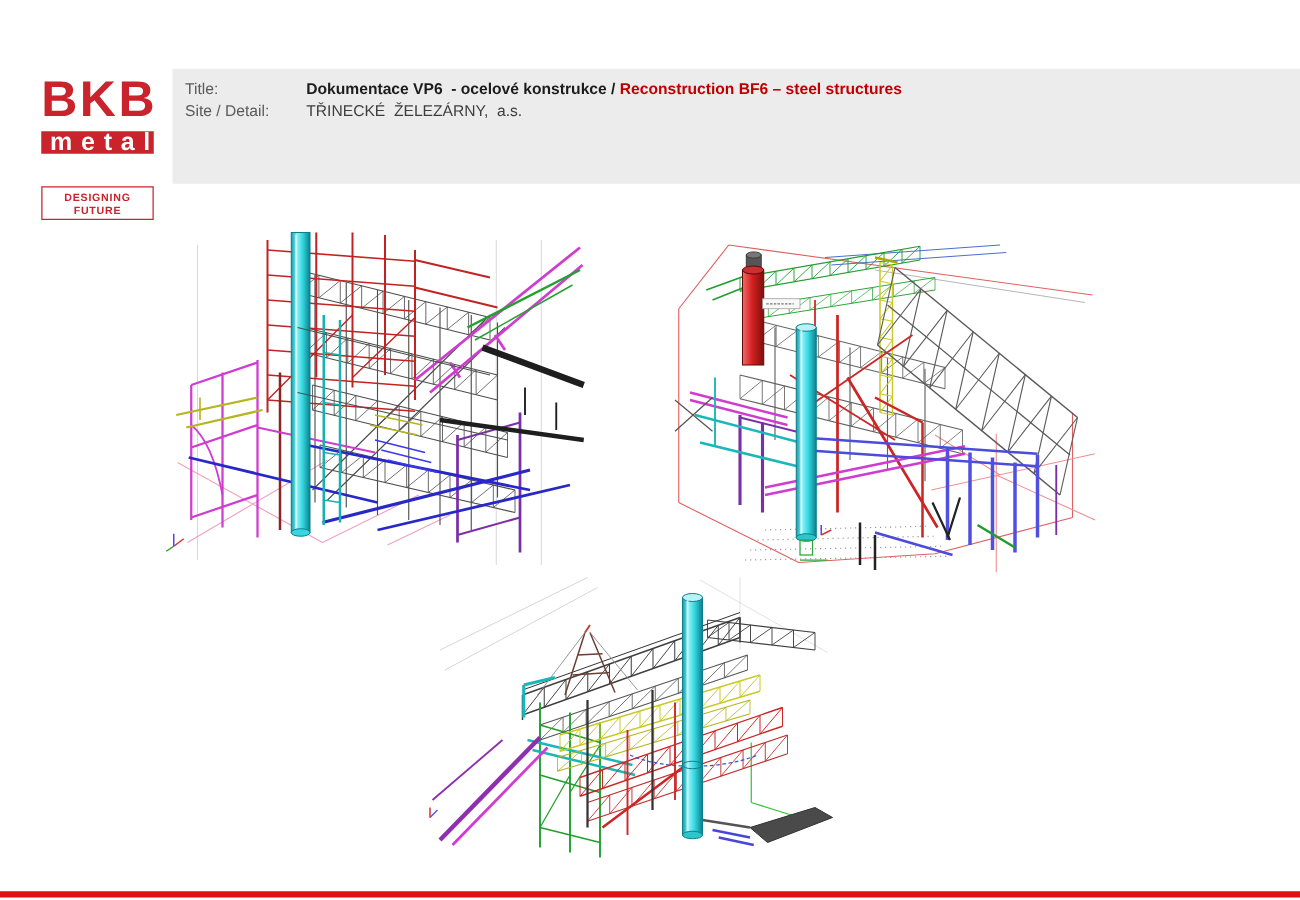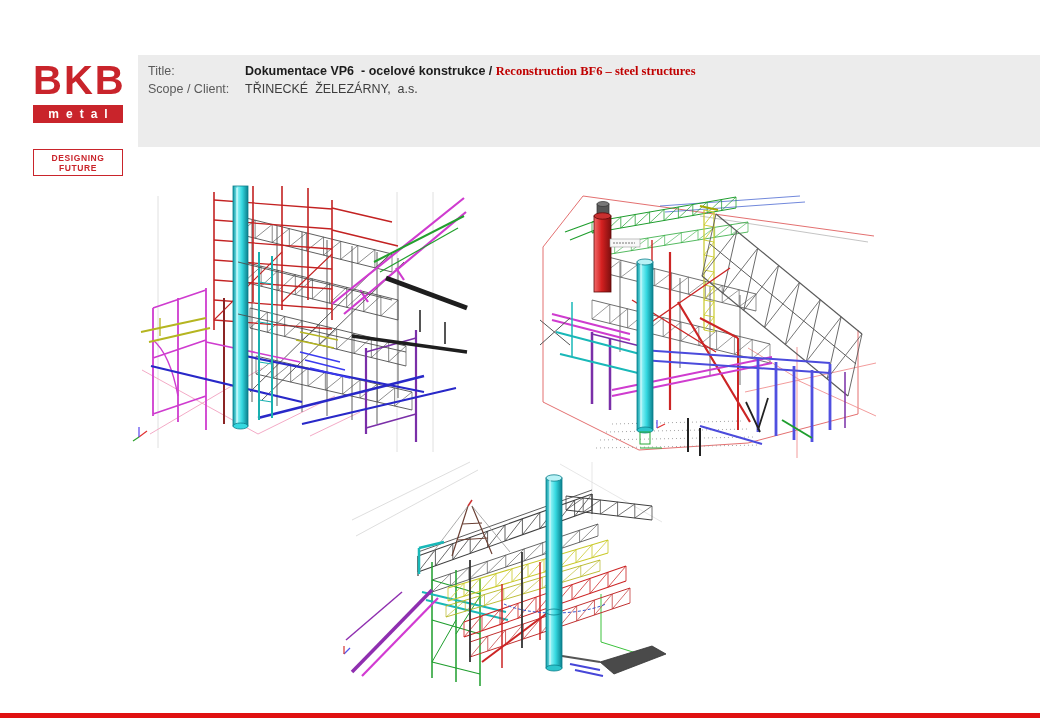--- a/index.html
+++ b/index.html
@@ -5,32 +5,32 @@
   html,body{margin:0;padding:0;background:#fff;}
   .slide{position:relative;width:1040px;height:720px;background:#fff;overflow:hidden;
          font-family:"Liberation Sans", sans-serif;}
   
   .logo{position:absolute;left:33px;top:58px;width:90px;}
   .logo-letters{display:flex;align-items:stretch;justify-content:space-between;height:44px;
     color:var(--brand-red,#c9242b);font-weight:800;font-size:40px;line-height:44px;}
   .logo-letters .ltr{flex:0 0 auto;}
   .logo-letters .sep{width:2px;background:var(--brand-red,#c9242b);margin:2px 1px;}
   .logo-metal{margin-top:3px;height:18px;background:var(--brand-red,#c9242b);color:#fff;
-    font-weight:bold;font-size:12px;line-height:18px;text-align:center;letter-spacing:7px;
+    font-weight:bold;font-size:20px;line-height:18px;text-align:center;letter-spacing:7px;
     padding-left:7px;}
   .logo-tagline{margin-top:26px;border:1.5px solid var(--brand-red,#c9242b);
     color:var(--brand-red,#c9242b);font-size:8.5px;font-weight:bold;text-align:center;
     letter-spacing:.6px;padding:2.5px 0;}
   
   .panel{position:absolute;left:138px;top:55px;width:960px;height:92px;background:var(--panel-gray,#ececec);
     box-sizing:border-box;padding:8px 0 0 10px;font-size:12.5px;}
   .prow{display:flex;line-height:17.5px;white-space:pre;}
   .prow .lbl{width:97px;color:var(--label-gray,#5a5a5a);}
   .prow .val{color:#3d3d3d;}
-  .prow .red{color:var(--text-red,#c00000);font-family:Liberation Serif, serif;}
+  .prow .red{color:var(--text-red,#c00000);}
   .prow.title-row .val,.prow.title-row .red{font-weight:bold;}
   .prow.title-row .val{color:#1c1c1c;}
   
   figure.view{position:absolute;margin:0;}
   .v1{left:128px;top:182px;width:340px;height:276px;}
   .v2{left:520px;top:186px;width:360px;height:272px;}
   .v3{left:340px;top:460px;width:330px;height:228px;}
   figure.view svg{width:100%;height:100%;display:block;}
   
   .bottom-bar{position:absolute;left:0;right:0;bottom:2px;height:5px;background:var(--bar-red,#e01111);}
@@ -51,21 +51,21 @@
     <div class="logo-metal">metal</div>
     <div class="logo-tagline">DESIGNING FUTURE</div>
   </div>
 
   <div class="panel">
     <div class="prow title-row">
       <span class="lbl">Title:</span>
       <span class="val"><span>Dokumentace VP6  - ocelové konstrukce / </span><span class="red">Reconstruction BF6 – steel structures</span></span>
     </div>
     <div class="prow">
-      <span class="lbl">Scope / Client:</span>
+      <span class="lbl">Site / Detail:</span>
       <span class="val"><span>TŘINECKÉ  ŽELEZÁRNY,  a.s.</span><span class="red"></span></span>
     </div>
   </div>
 
   <figure class="view v1">
     <svg viewBox="128 182 340 276" fill="none">
       <defs>
         <linearGradient id="gc1" x1="0" y1="0" x2="1" y2="0">
           <stop offset="0" stop-color="#0e9aa6"></stop>
             <stop offset="0.3" stop-color="#8ff2f6"></stop>

